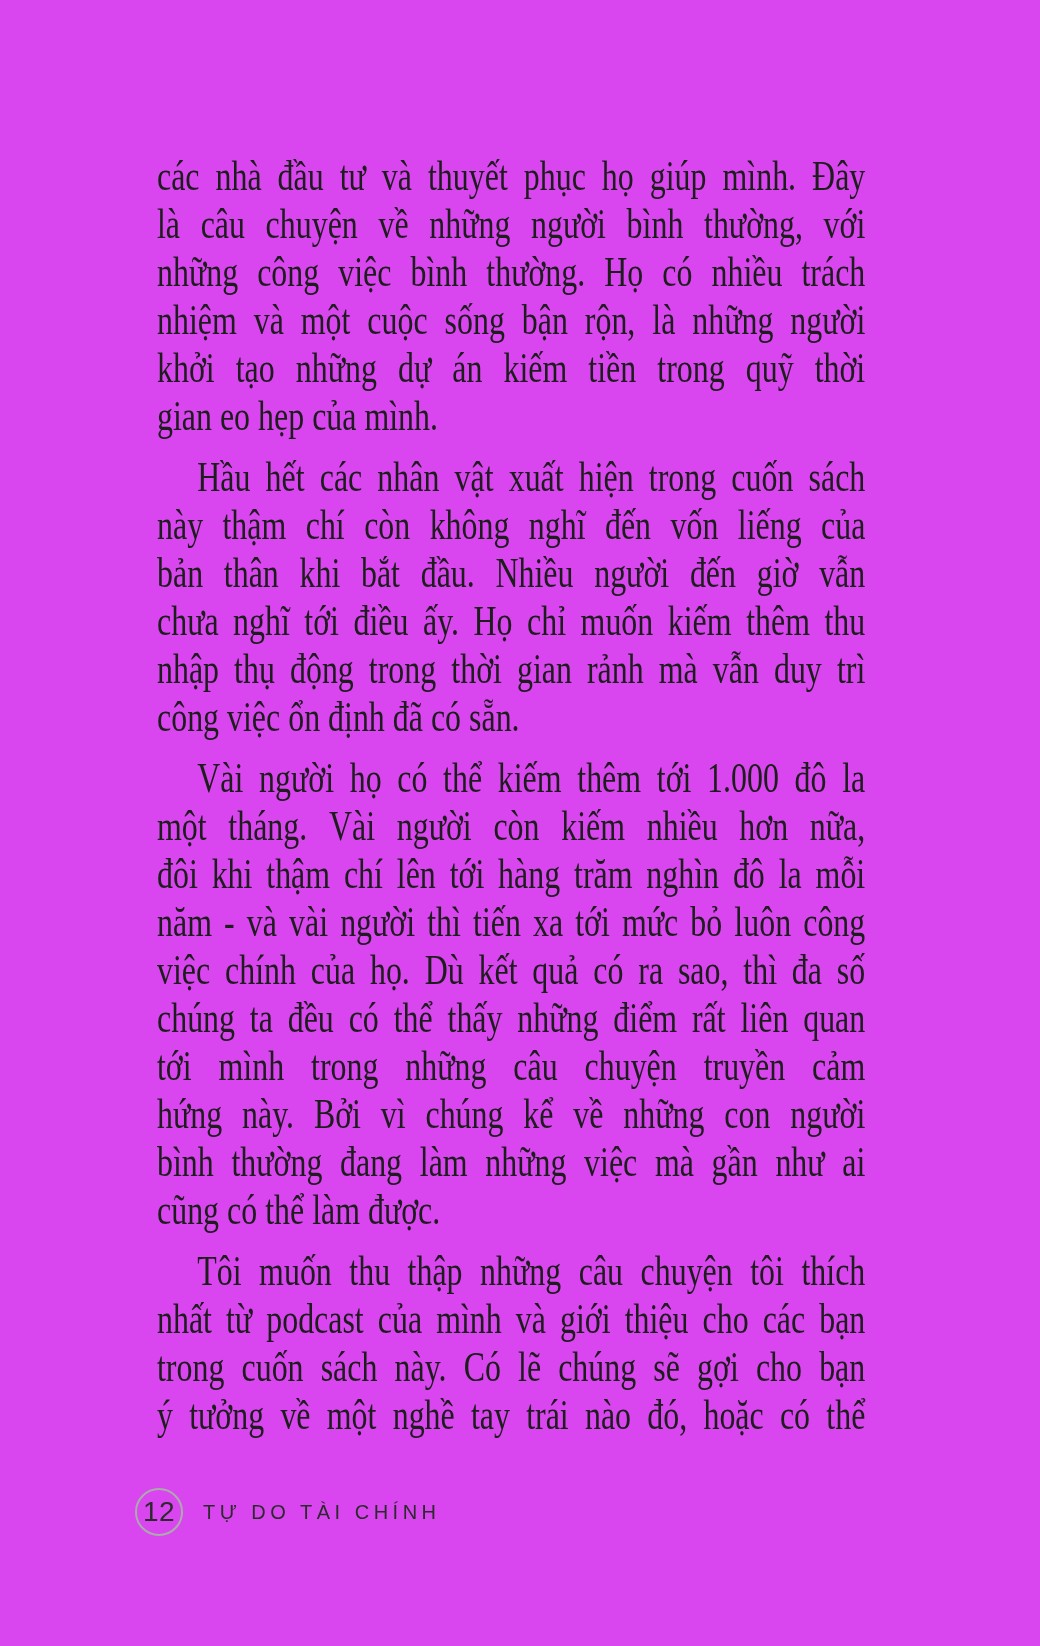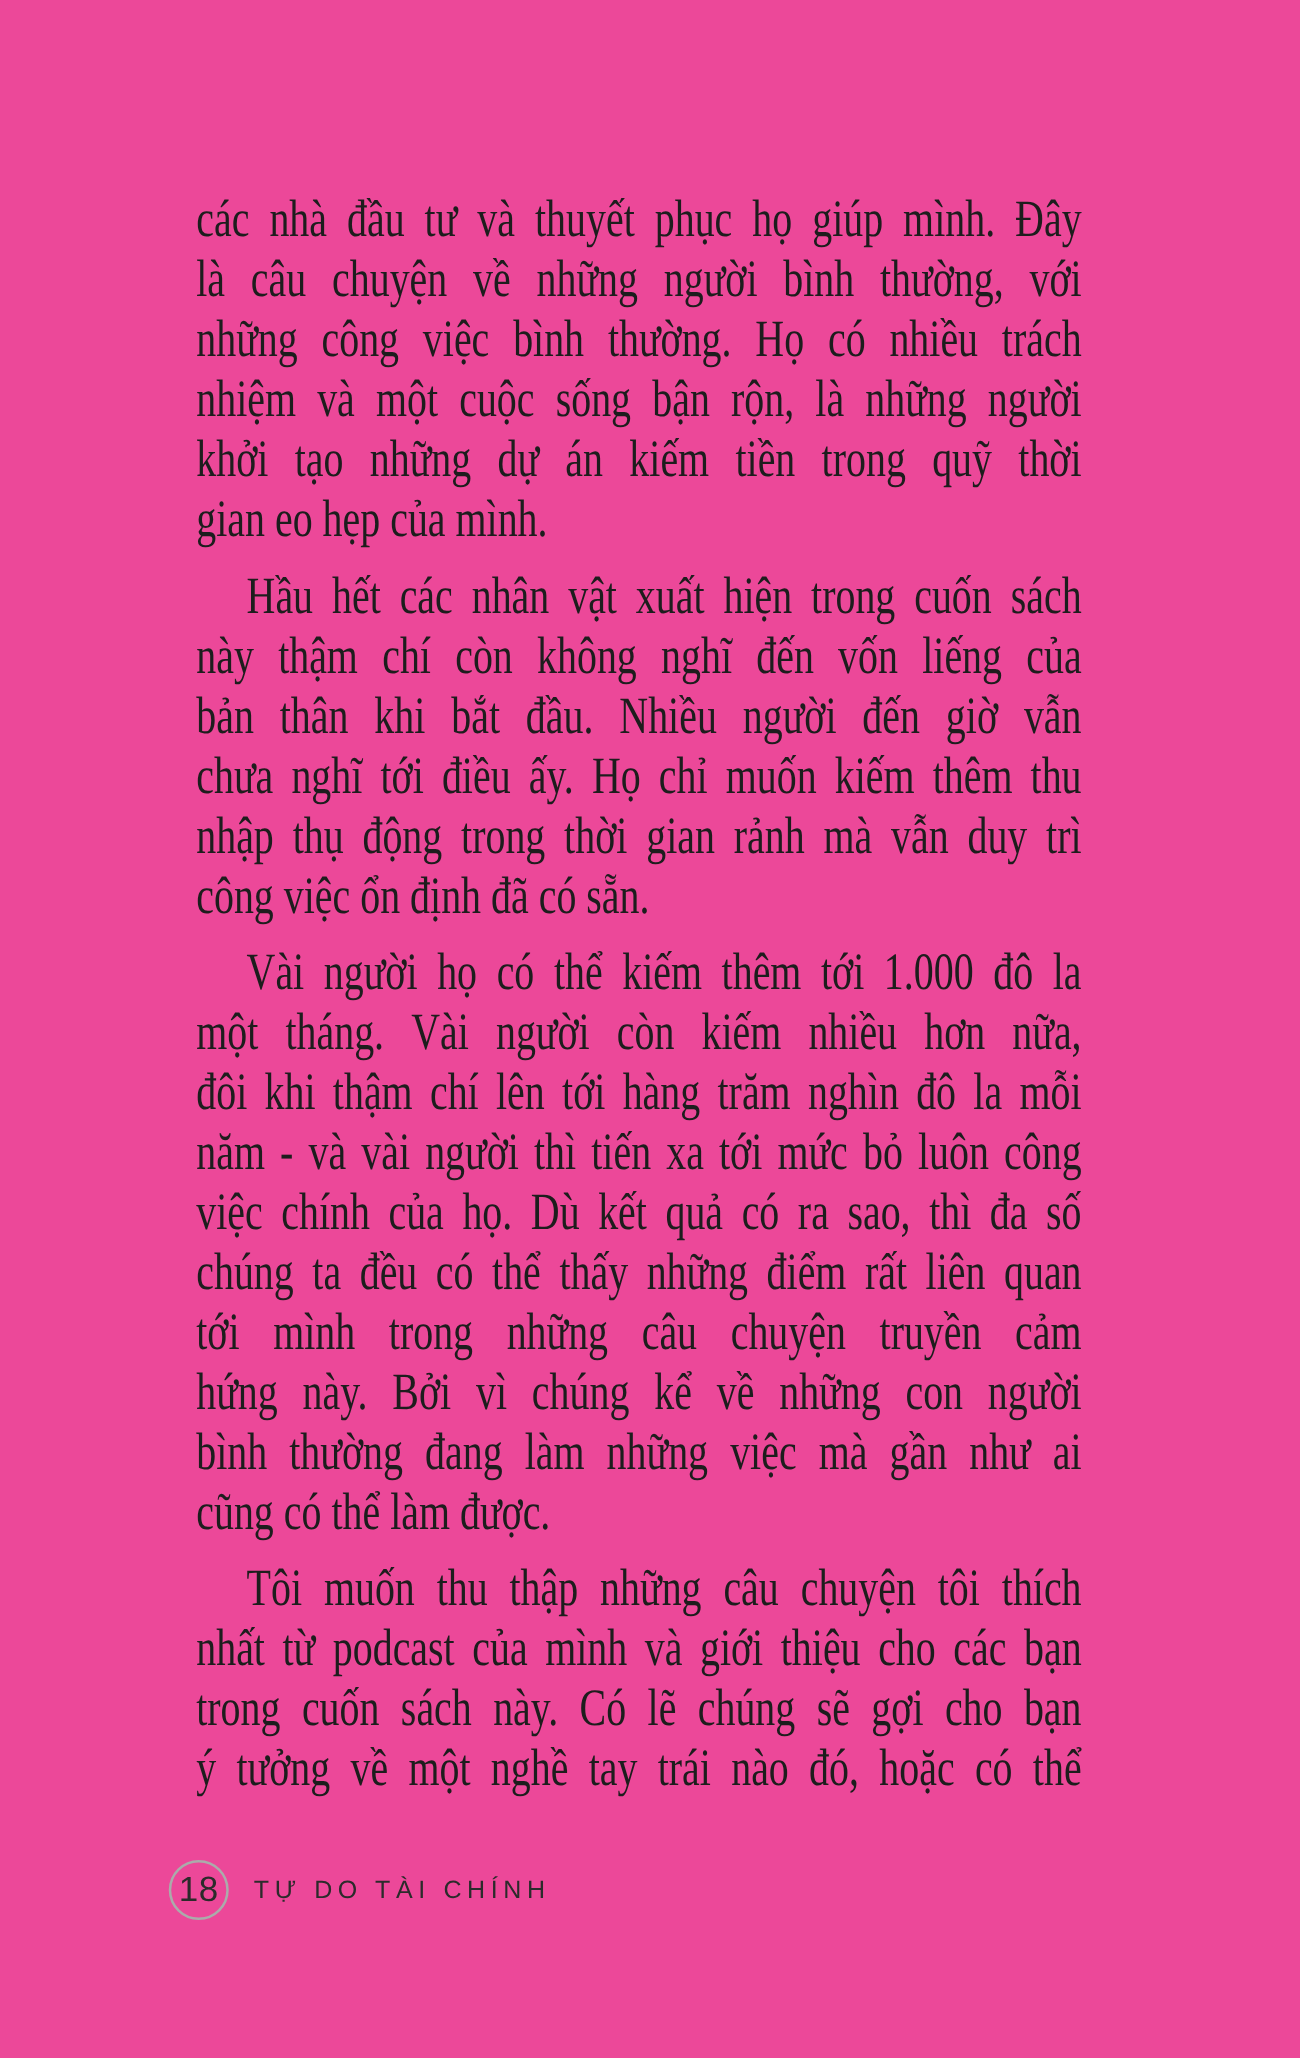--- a/index.html
+++ b/index.html
@@ -10,21 +10,21 @@
     width: 1040px;
     height: 1646px;
     background: #ffffff;
     position: relative;
     overflow: hidden;
     font-family: "Liberation Serif", "DejaVu Serif", serif;
   }
   .page {
     position: absolute;
     inset: 0;
-    background: #ec4899;
+    background: #d946ef;
   }
   
   .text-block {
     position: absolute;
     left: 157px;
     top: 152px;
     width: 932px;
     transform: scaleX(0.76);
     transform-origin: top left;
     color: #1d1d1d;
@@ -402,18 +402,18 @@
           <span>đó,</span>
           <span>hoặc</span>
           <span>có</span>
           <span>thể</span>
         </div>
       </div>
     </div>
 
   <div class="footer">
     <div class="page-circle">
-      <span class="page-number">18</span>
+      <span class="page-number">12</span>
     </div>
     <span class="book-title">TỰ DO TÀI CHÍNH</span>
   </div>
 
 </div>
 
 </body></html>

